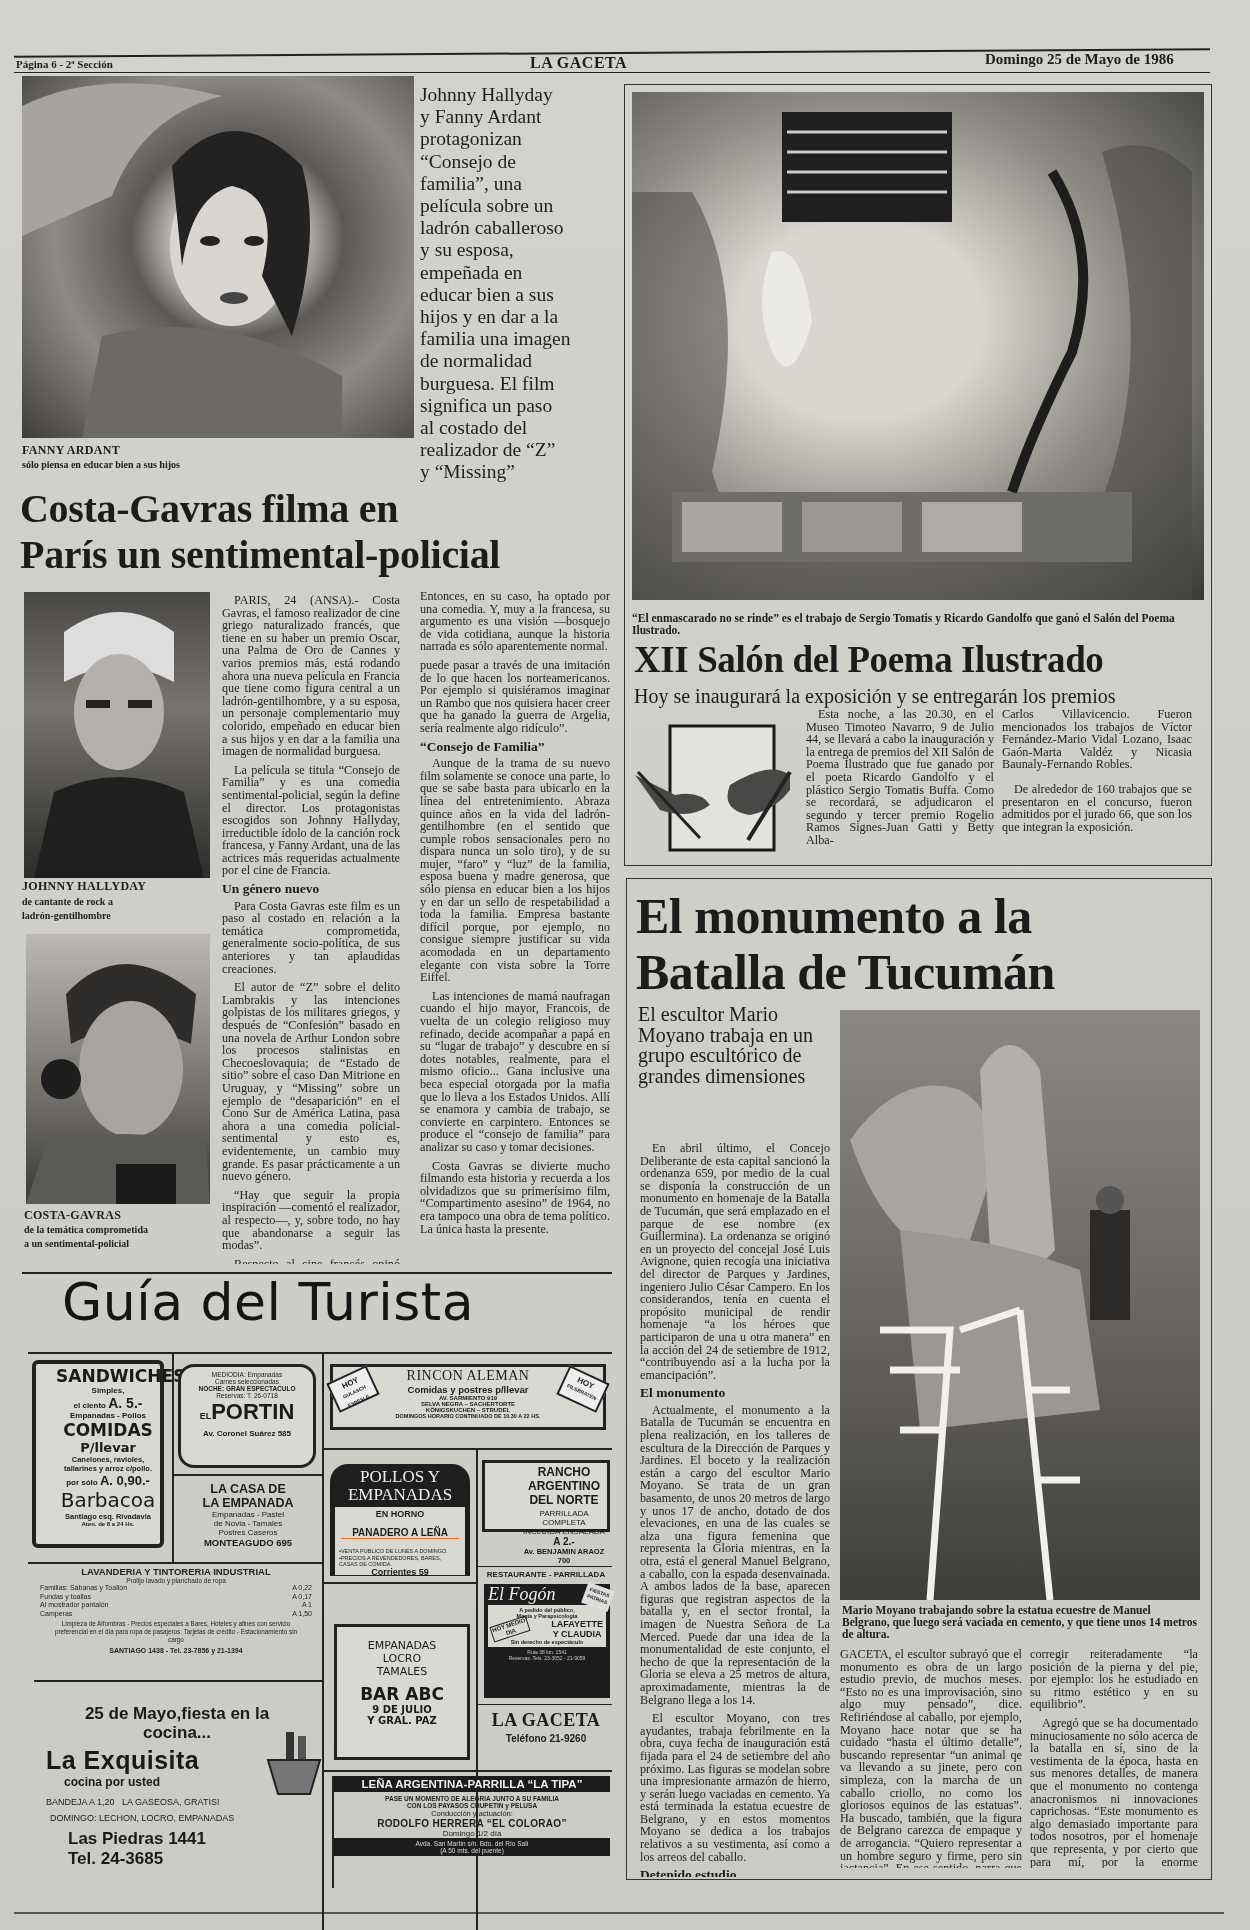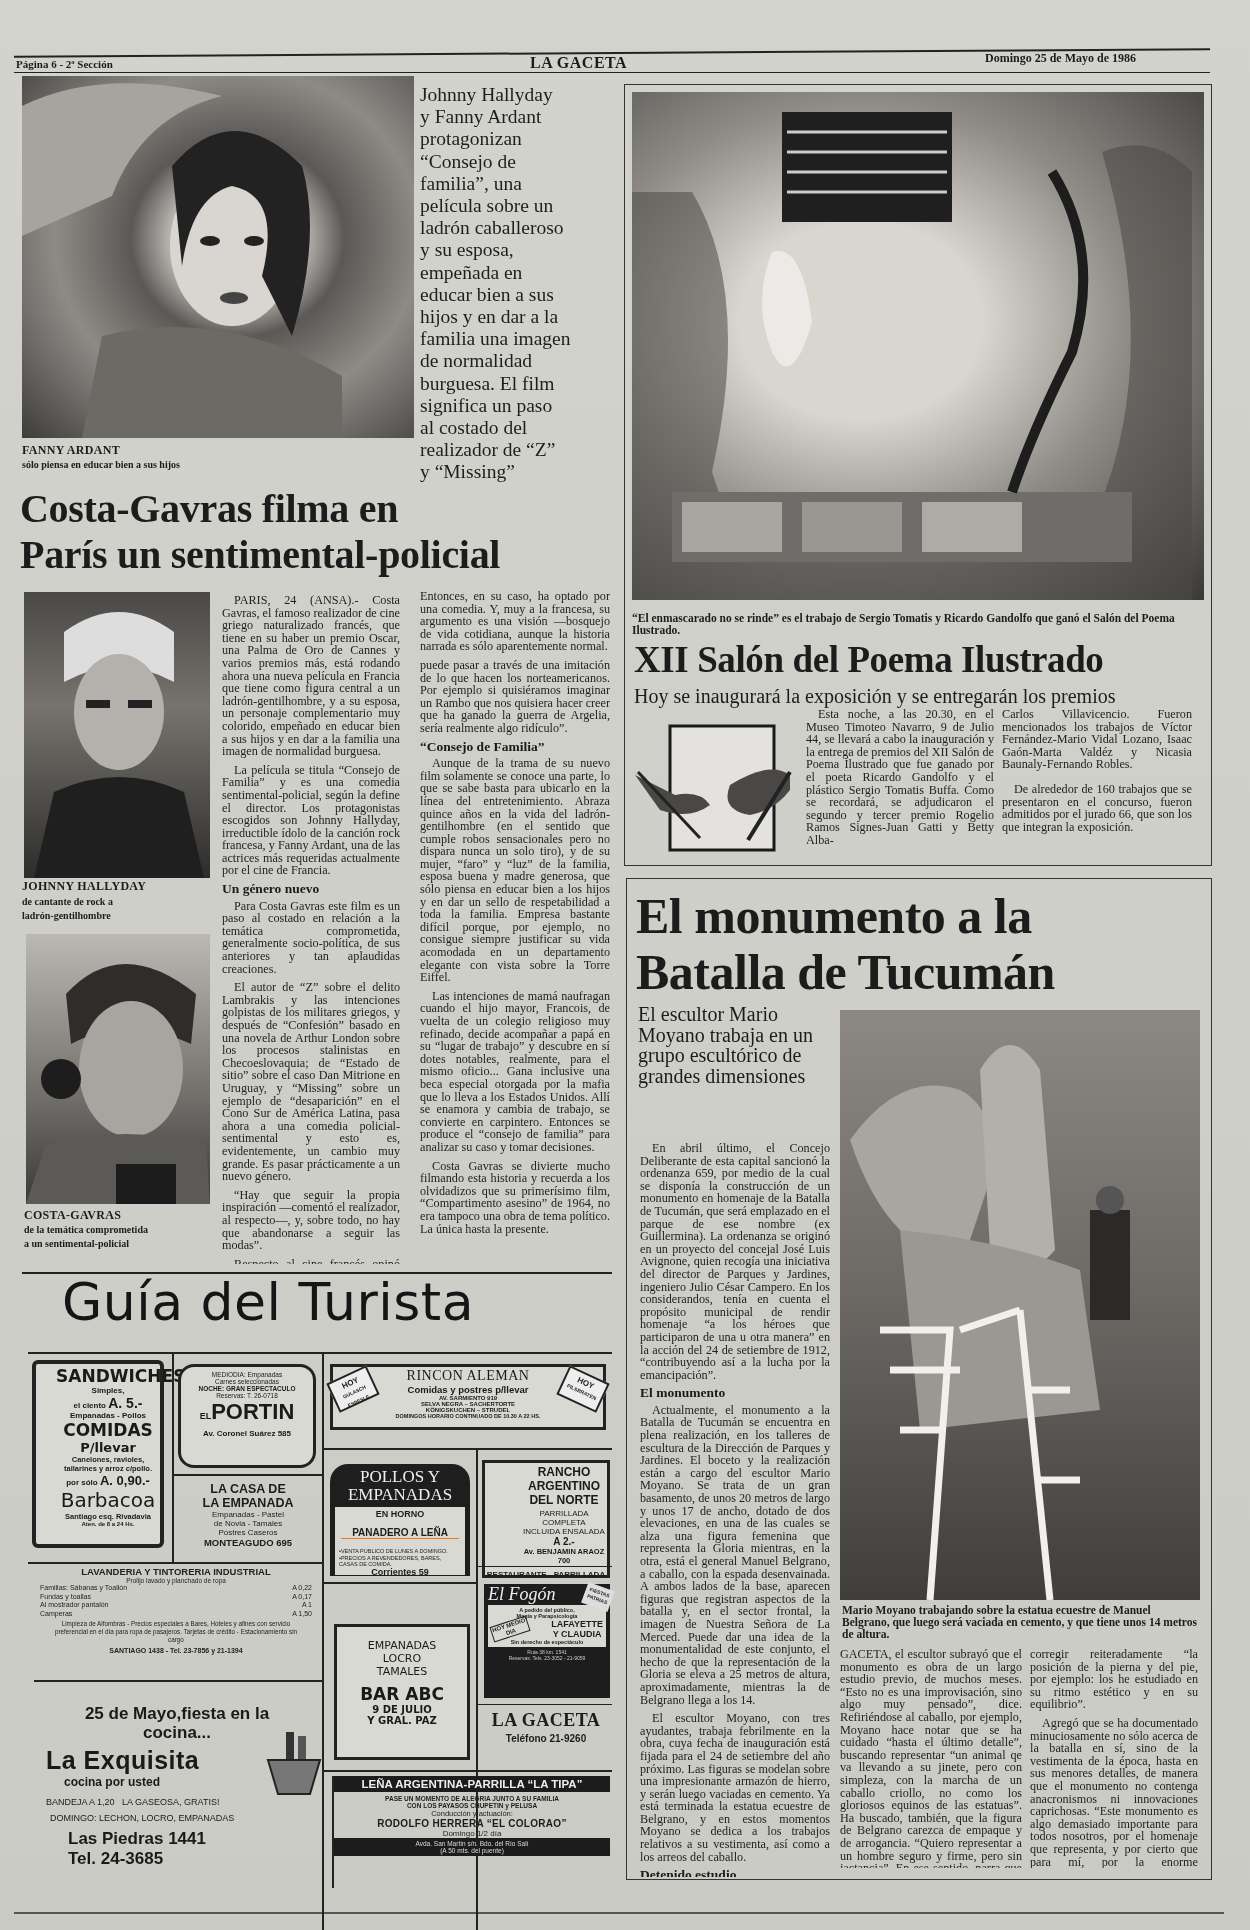--- a/index.html
+++ b/index.html
@@ -21,21 +21,21 @@
   .ad { border: 2px solid #222; background: #d9d9d4; text-align: center; font-family: "Liberation Sans", sans-serif; color: #1a1a1a; }
 </style>
 </head>
 <body>
 
 <div class="page">
 
   <div class="abs rule" style="left:14px;top:52px;width:1196px;height:2px;transform:rotate(-0.35deg);"></div>
   <div class="abs lib" style="left:16px;top:58px;font-size:11px;font-weight:bold;">Página 6 - 2ª Sección</div>
   <div class="abs lib" style="left:530px;top:54px;font-size:16px;font-weight:bold;letter-spacing:.5px;">LA GACETA</div>
-  <div class="abs lib" style="left:985px;top:51px;font-size:12px;font-weight:bold;">Domingo 25 de Mayo de 1986</div>
+  <div class="abs lib" style="left:985px;top:51px;font-size:15px;font-weight:bold;">Domingo 25 de Mayo de 1986</div>
   <div class="abs rule" style="left:14px;top:72px;width:1196px;height:1px;"></div>
 
   <div class="abs photo" style="left:22px;top:76px;width:392px;height:362px;background:radial-gradient(ellipse at 55% 45%,#d6d3cf 0 18%,#5b5855 35%,#8e8b87 60%,#3e3c3a 100%);">
     <svg width="392" height="362" viewBox="0 0 392 362">
       <path d="M0 30 Q80 -10 200 20 Q120 40 90 120 L0 160 Z" fill="#a7a4a0"></path>
       <ellipse cx="210" cy="170" rx="62" ry="80" fill="#d9d6d2"></ellipse>
       <path d="M150 90 Q210 20 280 90 Q300 160 270 260 L240 200 Q260 120 210 110 Q170 120 160 190 Z" fill="#222"></path>
       <ellipse cx="188" cy="165" rx="10" ry="5" fill="#222"></ellipse>
       <ellipse cx="232" cy="165" rx="10" ry="5" fill="#222"></ellipse>
       <ellipse cx="212" cy="222" rx="14" ry="6" fill="#444"></ellipse>
@@ -251,21 +251,21 @@
     <div style="background:#d9d9d4;margin:3px 5px 0;height:68px;padding-top:2px;">
       <div style="font-size:9px;font-weight:bold;">EN HORNO</div>
       <div style="font-size:10px;font-weight:bold;border-bottom:1px solid #f97316;margin:8px 6px;">PANADERO A LEÑA</div>
       <div style="font-size:5.5px;text-align:left;padding:1px 4px;">•VENTA PUBLICO DE LUNES A DOMINGO.</div>
       <div style="font-size:5.5px;text-align:left;padding:0 4px;">•PRECIOS A REVENDEDORES, BARES, CASAS DE COMIDA.</div>
       <div style="font-size:9px;font-weight:bold;">Corrientes 59</div>
     </div>
   </div>
   <div class="abs rule" style="left:476px;top:1450px;width:2px;height:512px;"></div>
 
-  <div class="abs ad" style="left:482px;top:1460px;width:128px;height:118px;border-width:3px;padding-left:36px;">
+  <div class="abs ad" style="left:482px;top:1460px;width:128px;height:72px;border-width:3px;padding-left:36px;">
     <div style="font-size:12px;font-weight:bold;line-height:14px;margin-top:2px;">RANCHO ARGENTINO</div>
     <div style="font-size:12px;font-weight:bold;line-height:14px;">DEL NORTE</div>
     <div style="font-size:8px;margin-top:2px;">PARRILLADA COMPLETA</div>
     <div style="font-size:8px;">INCLUIDA ENSALADA</div>
     <div style="font-size:10px;font-weight:bold;">A 2.-</div>
     <div style="font-size:7.5px;font-weight:bold;">Av. BENJAMIN ARAOZ 700</div>
   </div>
   <div class="abs rule" style="left:476px;top:1566px;width:136px;height:1px;"></div>
 
   <div class="abs rule" style="left:28px;top:1562px;width:294px;height:2px;"></div>

